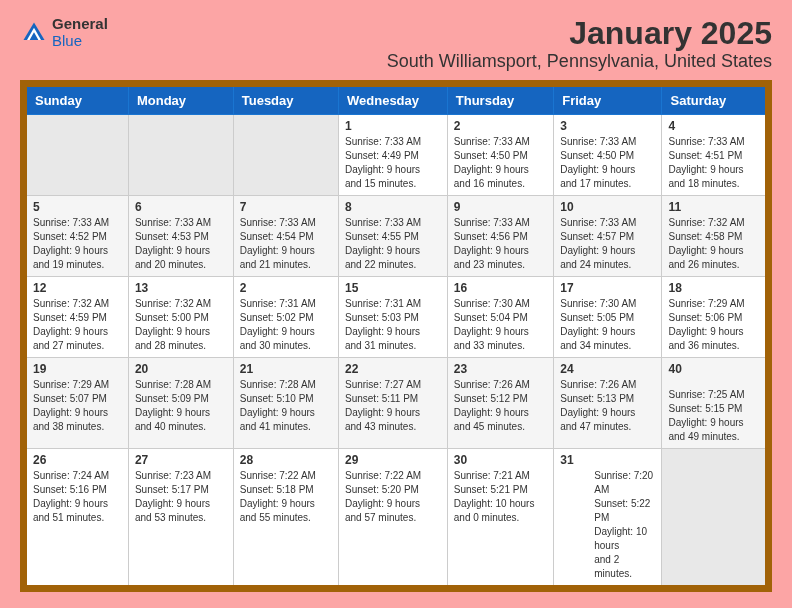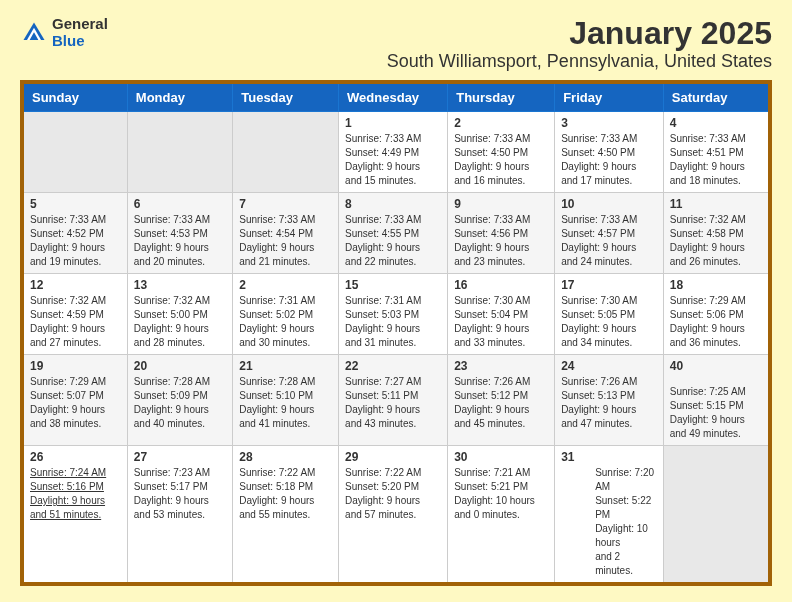--- a/index.html
+++ b/index.html
@@ -5,21 +5,21 @@
     * { box-sizing: border-box; margin: 0; padding: 0; }
     body {
       font-family: Arial, sans-serif;
       background: #fff;
       width: 792px;
       min-height: 612px;
       padding: 0;
     }
     .page {
       width: 792px;
-      background: #fef9c3;
+      background: #fca5a5;
       padding: 16px 20px 16px 20px;
     }
     .header {
       display: flex;
       align-items: flex-start;
       justify-content: space-between;
       margin-bottom: 8px;
     }
     .logo {
       display: flex;
@@ -31,21 +31,21 @@
       flex-direction: column;
       line-height: 1.1;
     }
     .logo-general {
       font-size: 15px;
       font-weight: bold;
       color: #333;
     }
     .logo-blue {
       font-size: 15px;
-      font-weight: bold;
+      font-weight: normal;
       color: #1565c0;
     }
     .logo-icon {
       width: 28px;
       height: 28px;
     }
     .title-block {
       text-align: right;
     }
     .month-title {
@@ -55,21 +55,21 @@
       line-height: 1.1;
     }
     .location-title {
       font-size: 18px;
       color: #333;
       font-weight: normal;
     }
     .calendar {
       width: 100%;
       border-collapse: collapse;
-      border: 4px solid #a16207;
+      border: 7px solid #a16207;
     }
     .calendar th {
       background: #1565c0;
       color: #fff;
       font-size: 13px;
       font-weight: bold;
       text-align: left;
       padding: 6px 8px;
       border: 1px solid #1a75d1;
     }
@@ -324,21 +324,21 @@
             <span class="day-number">40</span>
             <div class="day-info" style="white-space: pre-line; margin-top: 12px;">Sunrise: 7:25 AM
 Sunset: 5:15 PM
 Daylight: 9 hours
 and 49 minutes.</div>
           </td>
         </tr>
         <tr class="row-odd">
           <td>
             <span class="day-number">26</span>
-            <div class="day-info" style="white-space: pre-line; text-decoration: underline;">Sunrise: 7:24 AM
+            <div class="day-info" style="white-space: pre-line;">Sunrise: 7:24 AM
 Sunset: 5:16 PM
 Daylight: 9 hours
 and 51 minutes.</div>
           </td>
           <td>
             <span class="day-number">27</span>
             <div class="day-info" style="white-space: pre-line;">Sunrise: 7:23 AM
 Sunset: 5:17 PM
 Daylight: 9 hours
 and 53 minutes.</div>

